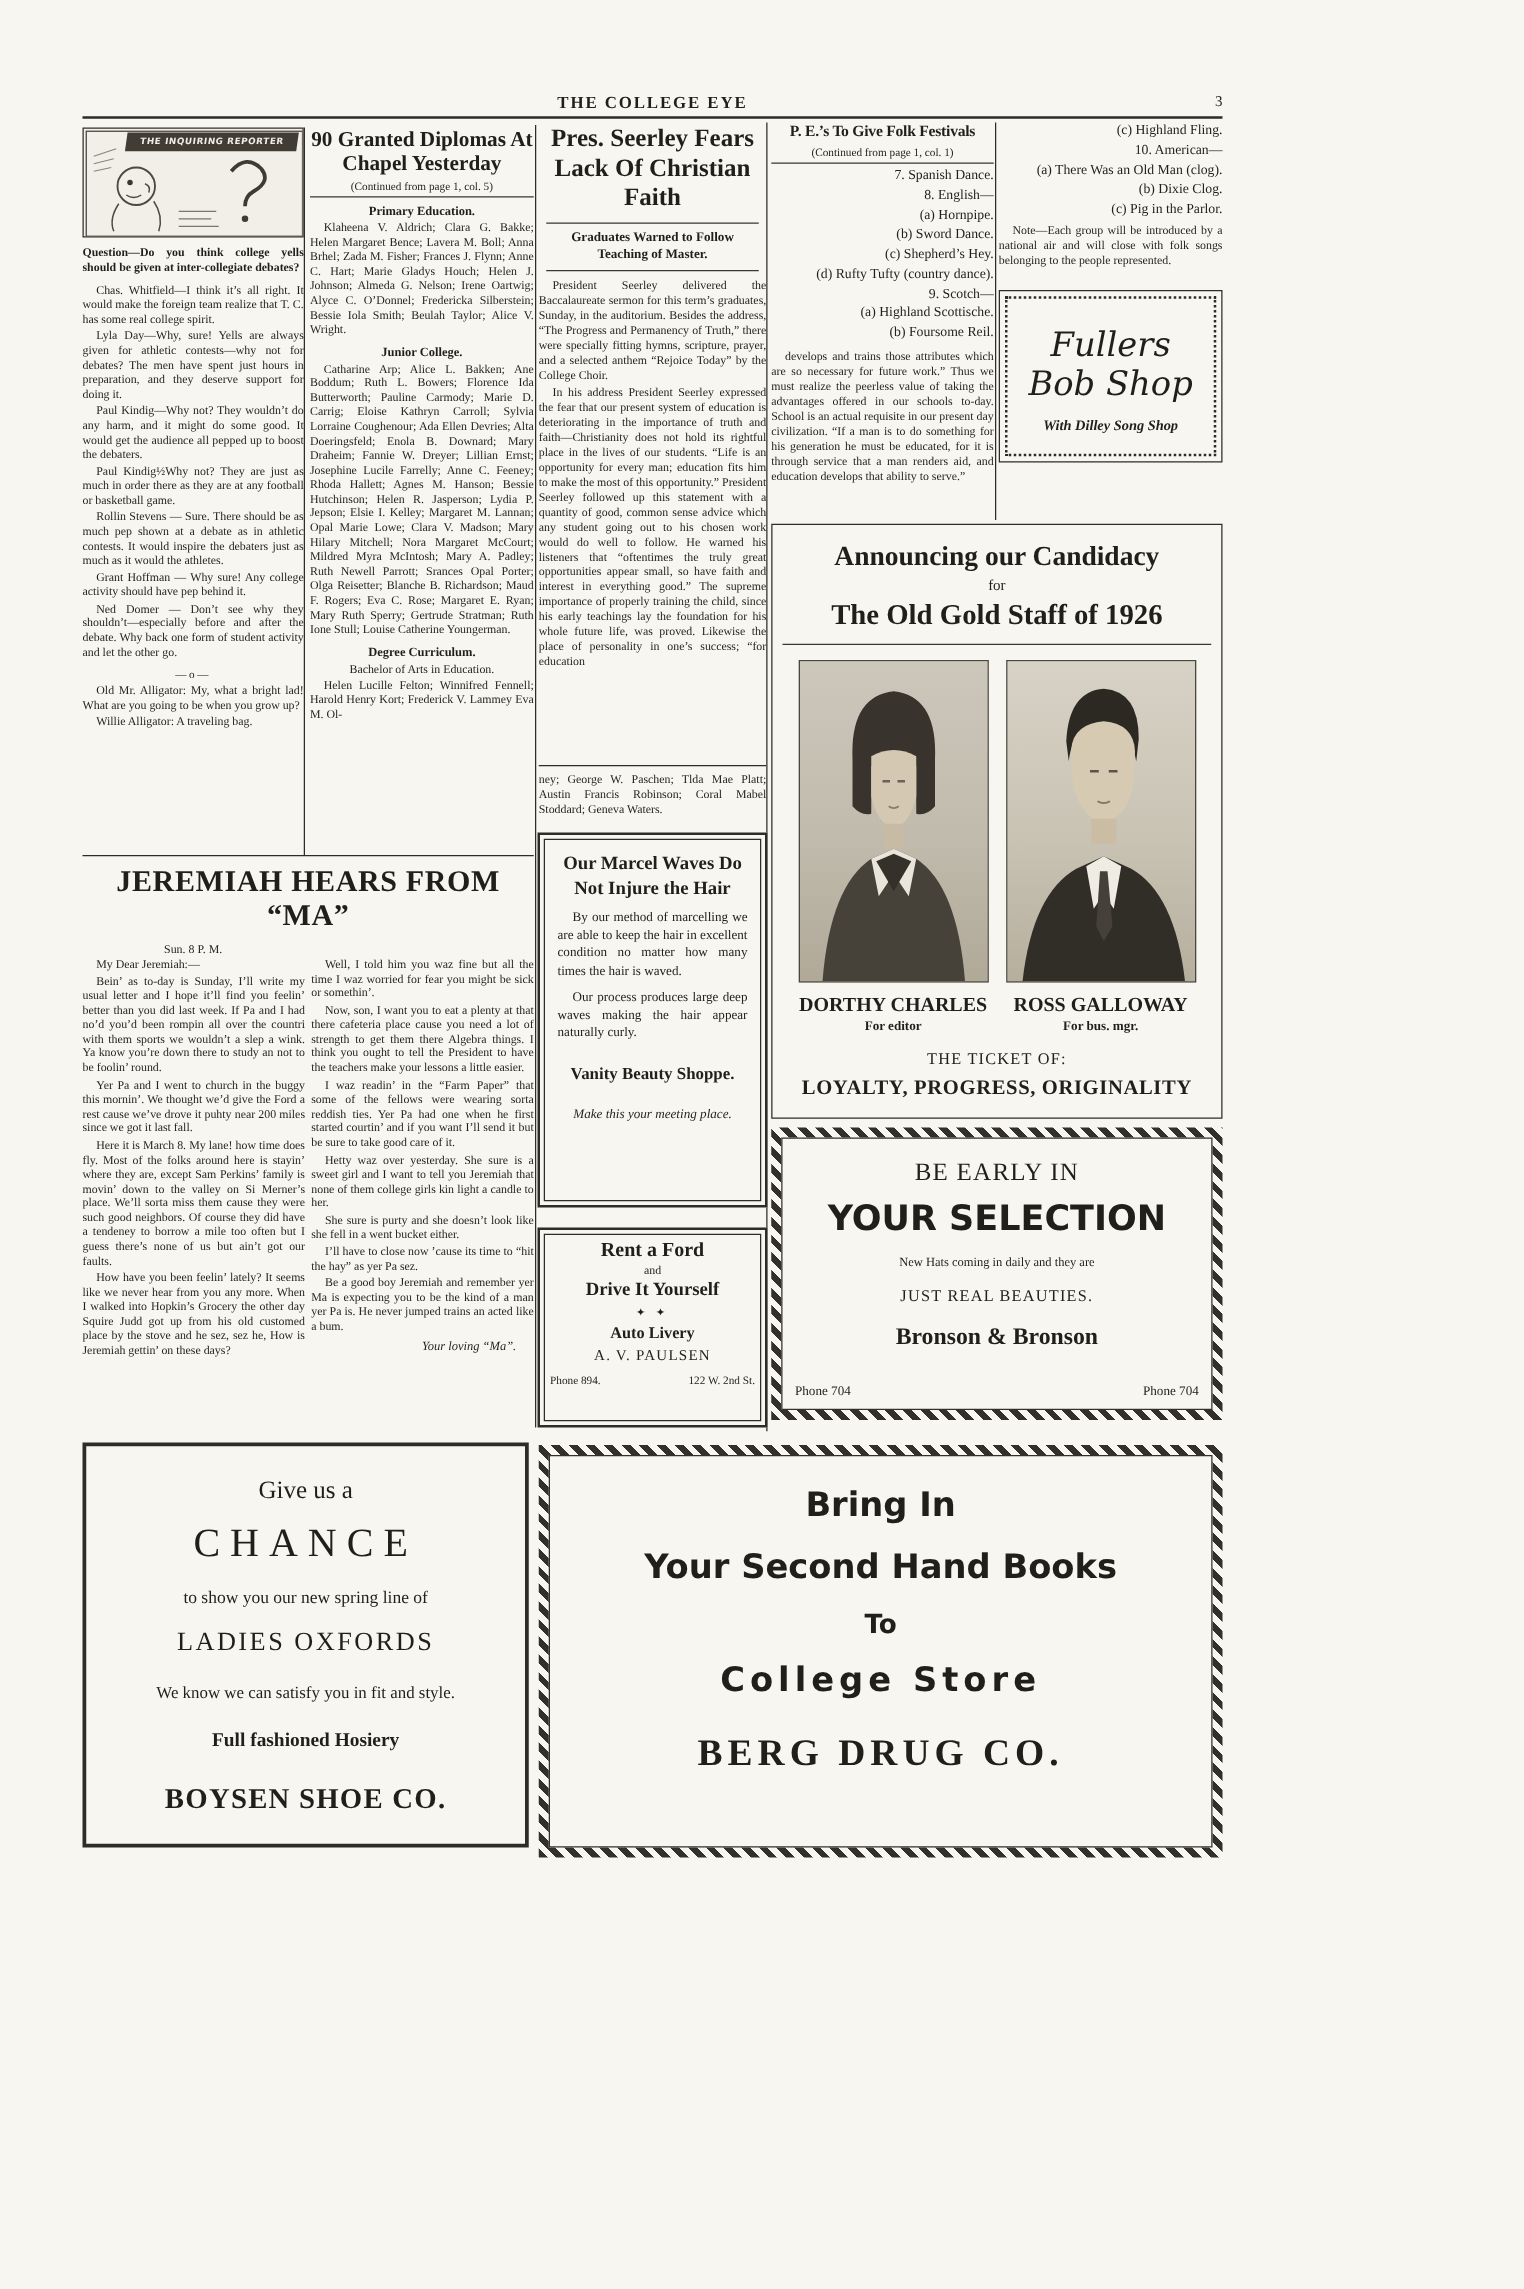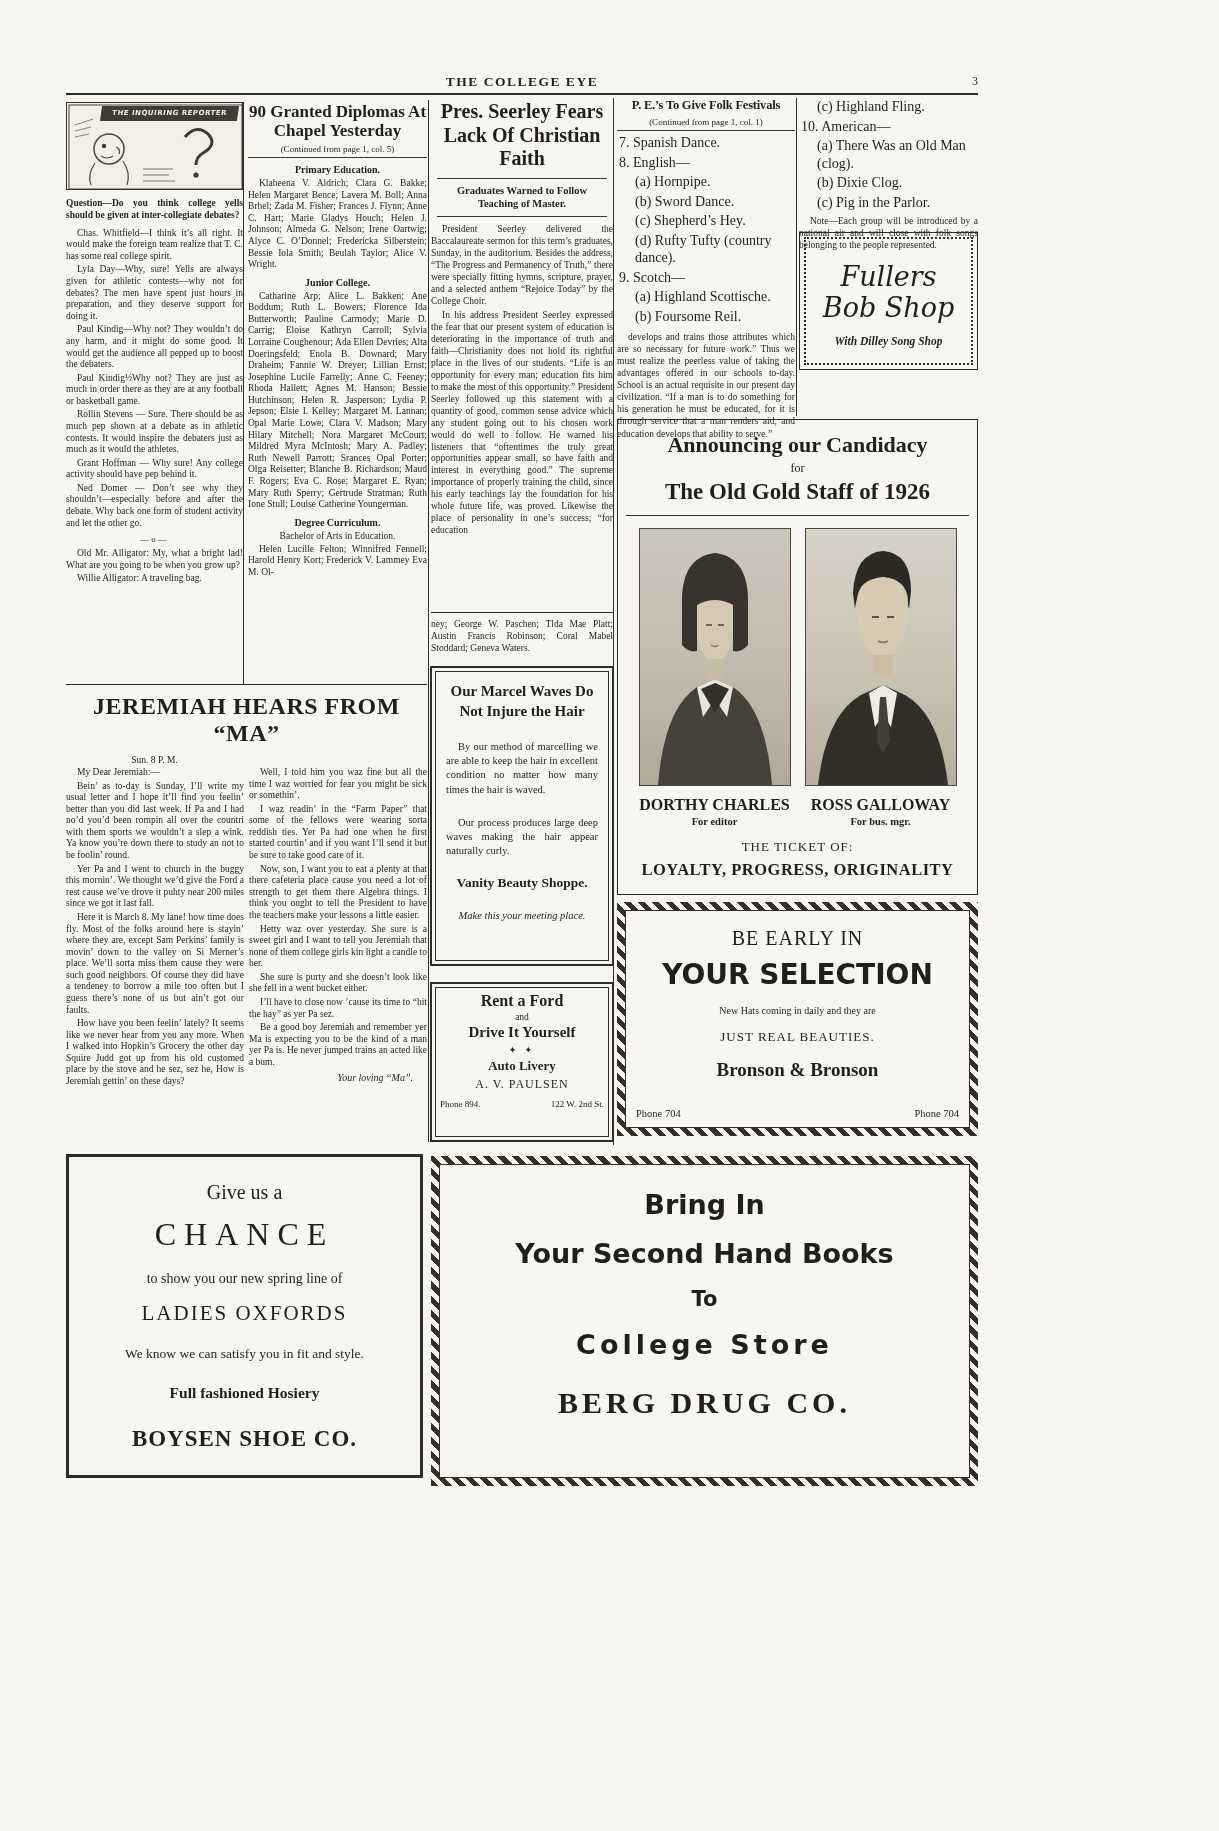--- a/index.html
+++ b/index.html
@@ -39,39 +39,39 @@
   
   .seerley-title{ font-size:20px; font-weight:bold; line-height:1.18; text-align:center; }
   .seerley-sub{
     font-size:10.5px; font-weight:bold; text-align:center; line-height:1.3;
     border-top:1px solid #3a382f; border-bottom:1px solid #3a382f;
     margin:7px 6px 7px 6px; padding:5px 10px;
   }
 
   
   .folk-title{ font-size:12.5px; font-weight:bold; text-align:center; white-space:nowrap; letter-spacing:-.2px; }
-  .folk-list p{ margin:0 0 2px 0; font-size:14px; line-height:1.25; text-indent:0; }
+  .folk-list p{ margin:0 0 2px 0; font-size:11px; line-height:1.25; text-indent:0;text-align:right; }
   .folk-list .hang{ padding-left:2px; }
   .folk-list .ind{ padding-left:18px; }
   .note-p{ font-size:9.5px; line-height:1.28; text-align:justify; text-indent:11px; margin-top:4px; }
 
   
   .jer{ border-top:1.5px solid #2e2c27; }
   .jer-title{ font-size:24px; font-weight:bold; text-align:center; margin-top:8px; letter-spacing:.5px; }
   .jer-date{ width:177px; text-align:center; font-size:9.5px; margin-top:8px; }
   .jer-cols{ display:flex; gap:5px; margin-top:2px; }
   .jer-col{ width:178px; }
 
   
   .boxed{ border:2px solid #2e2c27; background:#f7f6f1; overflow:hidden; }
   .inner-line{ border:1px solid #2e2c27; position:absolute; inset:3px; pointer-events:none; }
 
   
   .marcel-title{ font-size:15px; font-weight:bold; text-align:center; line-height:1.3; margin-top:6px; }
-  .marcel-body p{ font-size:10.5px; line-height:1.35; text-align:justify; text-indent:12px; margin:19px 0 0 0; }
+  .marcel-body p{ font-size:10.5px; line-height:1.35; text-align:justify; text-indent:12px; margin:7px 0 0 0; }
   .marcel-shop{ font-size:13.5px; font-weight:bold; text-align:center; margin-top:16px; line-height:1.3; }
   .marcel-tag{ font-size:10.5px; font-style:italic; text-align:center; margin-top:18px; }
 
   
   .ford-line1{ font-size:16px; font-weight:bold; text-align:center; margin-top:8px; }
   .ford-and{ font-size:9.5px; text-align:center; margin-top:2px; }
   .ford-line3{ font-size:15px; font-weight:bold; text-align:center; margin-top:2px; }
   .ford-orn{ font-size:9px; text-align:center; margin-top:4px; letter-spacing:3px; }
   .ford-line4{ font-size:13px; font-weight:bold; text-align:center; margin-top:3px; }
   .ford-line5{ font-size:12px; text-align:center; letter-spacing:1px; margin-top:3px; }
@@ -347,22 +347,22 @@
         <div>
             <p class="para">Bein’ as to-day is Sunday, I’ll write my usual letter and I hope it’ll find you feelin’ better than you did last week. If Pa and I had no’d you’d been rompin all over the countri with them sports we wouldn’t a slep a wink. Ya know you’re down there to study an not to be foolin’ round.</p>
             <p class="para">Yer Pa and I went to church in the buggy this mornin’. We thought we’d give the Ford a rest cause we’ve drove it puhty near 200 miles since we got it last fall.</p>
             <p class="para">Here it is March 8. My lane! how time does fly. Most of the folks around here is stayin’ where they are, except Sam Perkins’ family is movin’ down to the valley on Si Merner’s place. We’ll sorta miss them cause they were such good neighbors. Of course they did have a tendeney to borrow a mile too often but I guess there’s none of us but ain’t got our faults.</p>
             <p class="para">How have you been feelin’ lately? It seems like we never hear from you any more. When I walked into Hopkin’s Grocery the other day Squire Judd got up from his old customed place by the stove and he sez, sez he, How is Jeremiah gettin’ on these days?</p>
           </div>
       </div>
       <div class="jer-col bt">
         <div>
             <p class="para">Well, I told him you waz fine but all the time I waz worried for fear you might be sick or somethin’.</p>
+            <p class="para">Now, son, I want you to eat a plenty at that there cafeteria place cause you need a lot of strength to get them there Algebra things. I think you ought to tell the President to have the teachers make your lessons a little easier.</p>
             <p class="para">I waz readin’ in the “Farm Paper” that some of the fellows were wearing sorta reddish ties. Yer Pa had one when he first started courtin’ and if you want I’ll send it but be sure to take good care of it.</p>
-            <p class="para">Now, son, I want you to eat a plenty at that there cafeteria place cause you need a lot of strength to get them there Algebra things. I think you ought to tell the President to have the teachers make your lessons a little easier.</p>
             <p class="para">Hetty waz over yesterday. She sure is a sweet girl and I want to tell you Jeremiah that none of them college girls kin light a candle to her.</p>
             <p class="para">She sure is purty and she doesn’t look like she fell in a went bucket either.</p>
             <p class="para">I’ll have to close now ’cause its time to “hit the hay” as yer Pa sez.</p>
             <p class="para">Be a good boy Jeremiah and remember yer Ma is expecting you to be the kind of a man yer Pa is. He never jumped trains an acted like a bum.</p>
           </div>
         <div class="signoff">Your loving “Ma”.</div>
       </div>
     </div>
   </section>
 

